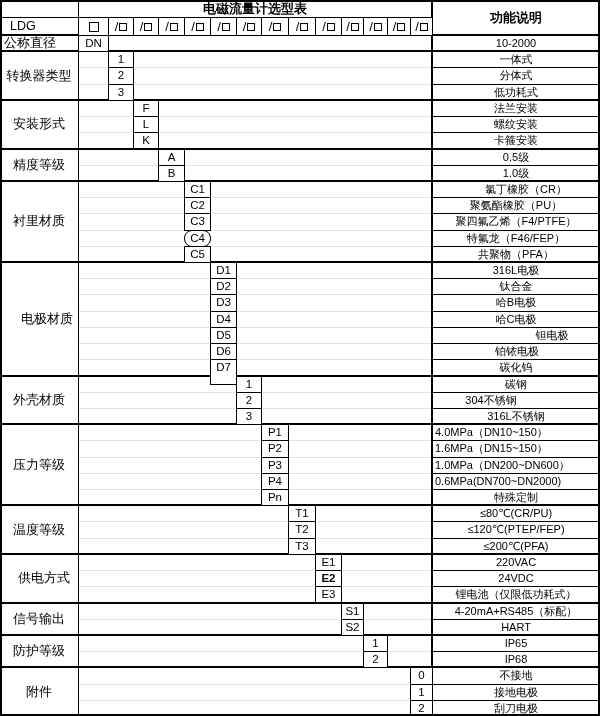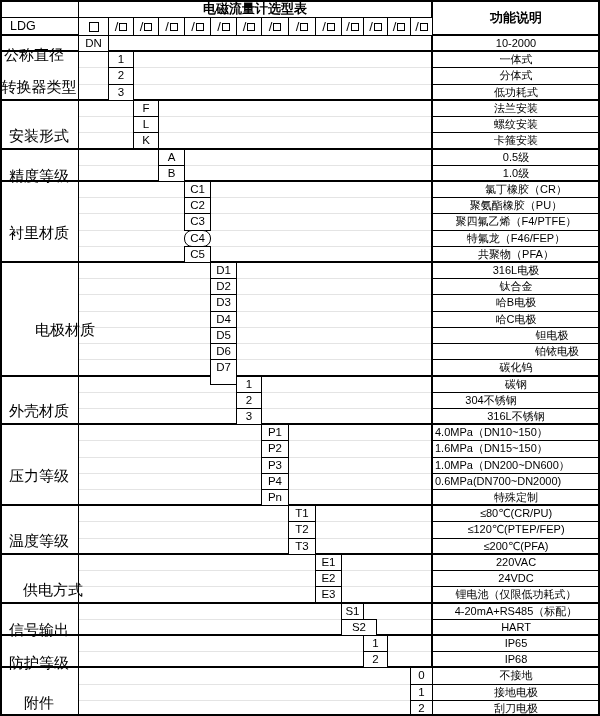--- a/index.html
+++ b/index.html
@@ -10,22 +10,22 @@
   }
   #stage *{box-sizing:border-box;}
   .abs{position:absolute;}
   .ln{position:absolute;background:#000;z-index:2;}
   .faint{position:absolute;background:#e4e4e4;z-index:1;}
   .box{
     position:absolute;border:1px solid #000;background:#fff;z-index:3;
     text-align:center;font-size:11.5px;overflow:hidden;white-space:nowrap;
   }
   .lbl{
-    position:absolute;z-index:4;font-size:15px;white-space:nowrap;
-    display:flex;align-items:center;justify-content:center;margin-top:12px;
+    position:absolute;z-index:4;font-size:13px;white-space:nowrap;
+    display:flex;align-items:center;justify-content:center;
   }
   .lbl.left{justify-content:flex-start;}
   .desc{
     position:absolute;z-index:4;font-size:11px;white-space:nowrap;
     overflow:hidden;text-align:center;
   }
   .desc.left{text-align:left;padding-left:2px;}
   .hcell{
     position:absolute;border:1px solid #000;background:#fff;z-index:3;
     display:flex;align-items:center;justify-content:center;
@@ -158,21 +158,21 @@
       <div class="desc" style="left: 433px; top: 213.357px; width: 166px; height: 16.2143px; line-height: 16.2143px;">聚四氟乙烯（F4/PTFE）</div>
       <div class="faint" style="left: 79px; top: 229.571px; width: 352px; height: 1px;"></div>
       <div class="ln" style="left: 432px; top: 229.571px; width: 168px; height: 1px; background: rgb(0, 0, 0);"></div>
       <div class="box" style="left: 184px; top: 229.571px; width: 27px; height: 17.2143px; line-height: 15.2143px; border-radius: 8px;">C4</div>
       <div class="desc" style="left: 433px; top: 229.571px; width: 166px; height: 16.2143px; line-height: 16.2143px;">特氟龙（F46/FEP）</div>
       <div class="faint" style="left: 79px; top: 245.786px; width: 352px; height: 1px;"></div>
       <div class="ln" style="left: 432px; top: 245.786px; width: 168px; height: 1px; background: rgb(0, 0, 0);"></div>
       <div class="box" style="left: 184px; top: 245.786px; width: 27px; height: 17.2143px; line-height: 15.2143px;">C5</div>
       <div class="desc" style="left: 433px; top: 245.786px; width: 166px; height: 16.2143px; line-height: 16.2143px;">共聚物（PFA）</div>
       <div class="ln" style="left: 0px; top: 261px; width: 600px; height: 2px; background: rgb(0, 0, 0);"></div>
-      <div class="lbl" style="left: 19px; top: 262px; width: 92px; height: 113.5px;">电极材质</div>
+      <div class="lbl" style="left: 1px; top: 262px; width: 92px; height: 113.5px;">电极材质</div>
       <div class="box" style="left: 210px; top: 262px; width: 27px; height: 17.2143px; line-height: 15.2143px;">D1</div>
       <div class="desc" style="left: 433px; top: 262px; width: 166px; height: 16.2143px; line-height: 16.2143px;">316L电极</div>
       <div class="faint" style="left: 79px; top: 278.214px; width: 352px; height: 1px;"></div>
       <div class="ln" style="left: 432px; top: 278.214px; width: 168px; height: 1px; background: rgb(0, 0, 0);"></div>
       <div class="box" style="left: 210px; top: 278.214px; width: 27px; height: 17.2143px; line-height: 15.2143px;">D2</div>
       <div class="desc" style="left: 433px; top: 278.214px; width: 166px; height: 16.2143px; line-height: 16.2143px;">钛合金</div>
       <div class="faint" style="left: 79px; top: 294.429px; width: 352px; height: 1px;"></div>
       <div class="ln" style="left: 432px; top: 294.429px; width: 168px; height: 1px; background: rgb(0, 0, 0);"></div>
       <div class="box" style="left: 210px; top: 294.429px; width: 27px; height: 17.2143px; line-height: 15.2143px;">D3</div>
       <div class="desc" style="left: 433px; top: 294.429px; width: 166px; height: 16.2143px; line-height: 16.2143px;">哈B电极</div>
@@ -180,21 +180,21 @@
       <div class="ln" style="left: 432px; top: 310.643px; width: 168px; height: 1px; background: rgb(0, 0, 0);"></div>
       <div class="box" style="left: 210px; top: 310.643px; width: 27px; height: 17.2143px; line-height: 15.2143px;">D4</div>
       <div class="desc" style="left: 433px; top: 310.643px; width: 166px; height: 16.2143px; line-height: 16.2143px;">哈C电极</div>
       <div class="faint" style="left: 79px; top: 326.857px; width: 352px; height: 1px;"></div>
       <div class="ln" style="left: 432px; top: 326.857px; width: 168px; height: 1px; background: rgb(0, 0, 0);"></div>
       <div class="box" style="left: 210px; top: 326.857px; width: 27px; height: 17.2143px; line-height: 15.2143px;">D5</div>
       <div class="desc" style="left: 433px; top: 326.857px; width: 166px; height: 16.2143px; line-height: 16.2143px; margin-left: 36px;">钽电极</div>
       <div class="faint" style="left: 79px; top: 343.071px; width: 352px; height: 1px;"></div>
       <div class="ln" style="left: 432px; top: 343.071px; width: 168px; height: 1px; background: rgb(0, 0, 0);"></div>
       <div class="box" style="left: 210px; top: 343.071px; width: 27px; height: 17.2143px; line-height: 15.2143px;">D6</div>
-      <div class="desc" style="left: 413px; top: 343.071px; width: 166px; height: 16.2143px; line-height: 16.2143px; text-align: right;">铂铱电极</div>
+      <div class="desc" style="left: 434px; top: 343.071px; width: 166px; height: 16.2143px; line-height: 16.2143px;">铂铱电极</div>
       <div class="faint" style="left: 79px; top: 359.286px; width: 352px; height: 1px;"></div>
       <div class="ln" style="left: 432px; top: 359.286px; width: 168px; height: 1px; background: rgb(0, 0, 0);"></div>
       <div class="box" style="left: 210px; top: 359.286px; width: 27px; height: 26px; line-height: 15.2143px;">D7</div>
       <div class="desc" style="left: 433px; top: 359.286px; width: 166px; height: 16.2143px; line-height: 16.2143px;">碳化钨</div>
       <div class="ln" style="left: 0px; top: 374.5px; width: 600px; height: 2px; background: rgb(0, 0, 0);"></div>
       <div class="lbl" style="left: 1px; top: 375.5px; width: 76px; height: 48.6429px;">外壳材质</div>
       <div class="box" style="left: 236px; top: 375.5px; width: 26px; height: 17.2143px; line-height: 15.2143px;">1</div>
       <div class="desc" style="left: 433px; top: 375.5px; width: 166px; height: 16.2143px; line-height: 16.2143px;">碳钢</div>
       <div class="faint" style="left: 79px; top: 391.714px; width: 352px; height: 1px;"></div>
       <div class="ln" style="left: 432px; top: 391.714px; width: 168px; height: 1px; background: rgb(0, 0, 0);"></div>
@@ -230,38 +230,38 @@
       <div class="desc" style="left: 433px; top: 505.214px; width: 166px; height: 16.2143px; line-height: 16.2143px;">≤80℃(CR/PU)</div>
       <div class="faint" style="left: 79px; top: 521.429px; width: 352px; height: 1px;"></div>
       <div class="ln" style="left: 432px; top: 521.429px; width: 168px; height: 1px; background: rgb(0, 0, 0);"></div>
       <div class="box" style="left: 288px; top: 521.429px; width: 28px; height: 17.2143px; line-height: 15.2143px;">T2</div>
       <div class="desc" style="left: 433px; top: 521.429px; width: 166px; height: 16.2143px; line-height: 16.2143px;">≤120℃(PTEP/FEP)</div>
       <div class="faint" style="left: 79px; top: 537.643px; width: 352px; height: 1px;"></div>
       <div class="ln" style="left: 432px; top: 537.643px; width: 168px; height: 1px; background: rgb(0, 0, 0);"></div>
       <div class="box" style="left: 288px; top: 537.643px; width: 28px; height: 17.2143px; line-height: 15.2143px;">T3</div>
       <div class="desc" style="left: 433px; top: 537.643px; width: 166px; height: 16.2143px; line-height: 16.2143px;">≤200℃(PFA)</div>
       <div class="ln" style="left: 0px; top: 552.857px; width: 600px; height: 2px; background: rgb(0, 0, 0);"></div>
-      <div class="lbl" style="left: 17px; top: 553.857px; width: 72px; height: 48.6429px;">供电方式</div>
+      <div class="lbl" style="left: 8px; top: 553.857px; width: 72px; height: 48.6429px;">供电方式</div>
       <div class="box" style="left: 315px; top: 553.857px; width: 27px; height: 17.2143px; line-height: 15.2143px;">E1</div>
       <div class="desc" style="left: 433px; top: 553.857px; width: 166px; height: 16.2143px; line-height: 16.2143px;">220VAC</div>
       <div class="faint" style="left: 79px; top: 570.071px; width: 352px; height: 1px;"></div>
       <div class="ln" style="left: 432px; top: 570.071px; width: 168px; height: 1px; background: rgb(0, 0, 0);"></div>
-      <div class="box" style="left: 315px; top: 570.071px; width: 27px; height: 17.2143px; line-height: 15.2143px;">E2</div>
+      <div class="box" style="left: 315px; top: 570.071px; width: 27px; height: 17.2143px; line-height: 15.2143px; font-weight: bold;">E2</div>
       <div class="desc" style="left: 433px; top: 570.071px; width: 166px; height: 16.2143px; line-height: 16.2143px;">24VDC</div>
       <div class="faint" style="left: 79px; top: 586.286px; width: 352px; height: 1px;"></div>
       <div class="ln" style="left: 432px; top: 586.286px; width: 168px; height: 1px; background: rgb(0, 0, 0);"></div>
       <div class="box" style="left: 315px; top: 586.286px; width: 27px; height: 17.2143px; line-height: 15.2143px;">E3</div>
       <div class="desc" style="left: 433px; top: 586.286px; width: 166px; height: 16.2143px; line-height: 16.2143px;">锂电池（仅限低功耗式）</div>
       <div class="ln" style="left: 0px; top: 601.5px; width: 600px; height: 2px; background: rgb(0, 0, 0);"></div>
       <div class="lbl" style="left: 1px; top: 602.5px; width: 76px; height: 32.4286px;">信号输出</div>
       <div class="box" style="left: 341px; top: 602.5px; width: 23px; height: 17.2143px; line-height: 15.2143px;">S1</div>
       <div class="desc" style="left: 433px; top: 602.5px; width: 166px; height: 16.2143px; line-height: 16.2143px;">4-20mA+RS485（标配）</div>
       <div class="faint" style="left: 79px; top: 618.714px; width: 352px; height: 1px;"></div>
       <div class="ln" style="left: 432px; top: 618.714px; width: 168px; height: 1px; background: rgb(0, 0, 0);"></div>
-      <div class="box" style="left: 341px; top: 618.714px; width: 36px; height: 17.2143px; line-height: 15.2143px;">S2</div>
+      <div class="box" style="left: 341px; top: 618.714px; width: 23px; height: 17.2143px; line-height: 15.2143px;">S2</div>
       <div class="desc" style="left: 433px; top: 618.714px; width: 166px; height: 16.2143px; line-height: 16.2143px;">HART</div>
       <div class="ln" style="left: 0px; top: 633.929px; width: 600px; height: 2px; background: rgb(0, 0, 0);"></div>
       <div class="lbl" style="left: 1px; top: 634.929px; width: 76px; height: 32.4286px;">防护等级</div>
       <div class="box" style="left: 363px; top: 634.929px; width: 25px; height: 17.2143px; line-height: 15.2143px;">1</div>
       <div class="desc" style="left: 433px; top: 634.929px; width: 166px; height: 16.2143px; line-height: 16.2143px;">IP65</div>
       <div class="faint" style="left: 79px; top: 651.143px; width: 352px; height: 1px;"></div>
       <div class="ln" style="left: 432px; top: 651.143px; width: 168px; height: 1px; background: rgb(0, 0, 0);"></div>
       <div class="box" style="left: 363px; top: 651.143px; width: 25px; height: 17.2143px; line-height: 15.2143px;">2</div>
       <div class="desc" style="left: 433px; top: 651.143px; width: 166px; height: 16.2143px; line-height: 16.2143px;">IP68</div>
       <div class="ln" style="left: 0px; top: 666.357px; width: 600px; height: 2px; background: rgb(0, 0, 0);"></div>

